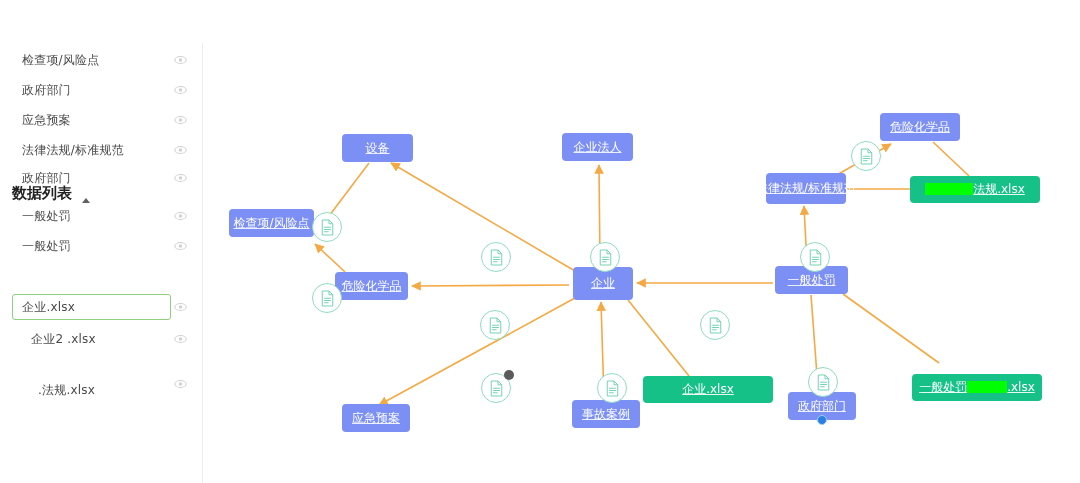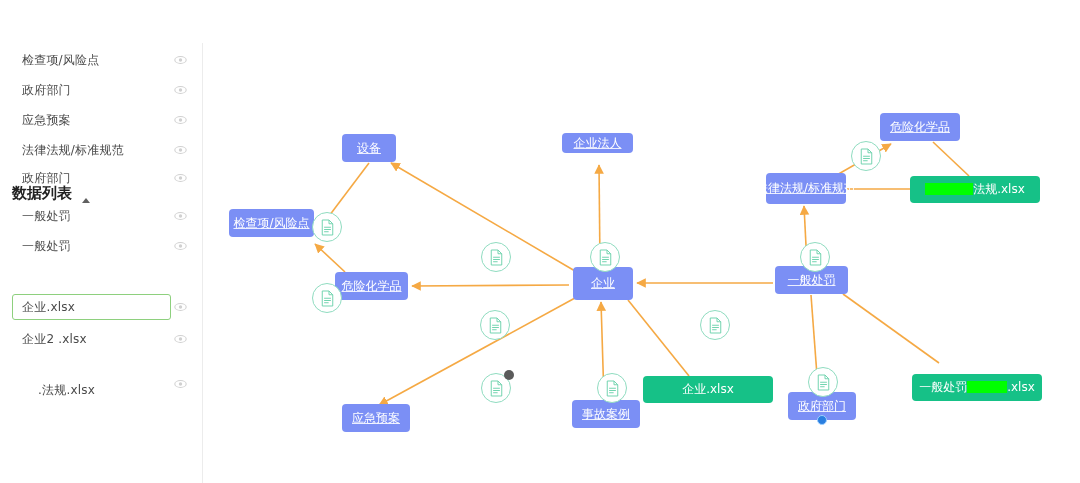--- a/index.html
+++ b/index.html
@@ -73,21 +73,21 @@
 
   .node {
     position:absolute; border-radius:4px;
     display:flex; align-items:center; justify-content:center;
     font-size:12px; color:#ffffff; white-space:nowrap;
     cursor:pointer; user-select:none;
   }
   .node.ent { background:#7b8ff5; }
   .node.ent .nlabel { text-decoration:underline; text-decoration-color:rgba(255,255,255,.85); }
   .node.file { background:#16c187; }
-  .node.file .nlabel { text-decoration-color:rgba(255,255,255,.9);text-align:center; }
+  .node.file .nlabel { text-decoration:underline; text-decoration-color:rgba(255,255,255,.9);text-align:center; }
   .node .nlabel { pointer-events:none; }
   .node.overflow { overflow:visible; }
 
   .redact { display:inline-block; background:#00ff00; height:12px; vertical-align:-2px; }
 
   
   .doc {
     position:absolute; width:30px; height:30px; border-radius:50%;
     background:#ffffff; border:1px solid #8fdcc0;
     display:flex; align-items:center; justify-content:center;
@@ -176,21 +176,21 @@
       <div class="side-row selected" style="top: 249px;">
         <div class="selbox"></div>
         <span class="side-label">企业.xlsx</span>
         <span class="eye">
           <svg viewBox="0 0 16 16" width="13" height="13">
             <ellipse cx="8" cy="8" rx="7" ry="4.2" fill="none" stroke="#666" stroke-width="1.3"></ellipse>
             <circle cx="8" cy="8" r="2.1" fill="#666"></circle>
           </svg>
         </span>
       </div>
-      <div class="side-row" style="top: 281px;">
+      <div class="side-row" style="top: 281px; padding-left: 9px;">
         <span class="side-label">企业2  .xlsx</span>
         <span class="eye">
           <svg viewBox="0 0 16 16" width="13" height="13">
             <ellipse cx="8" cy="8" rx="7" ry="4.2" fill="none" stroke="#666" stroke-width="1.3"></ellipse>
             <circle cx="8" cy="8" r="2.1" fill="#666"></circle>
           </svg>
         </span>
       </div>
       <div class="side-row" style="top: 326px; align-items: flex-end;">
         <span class="side-label" style="margin-left: 38px;">  .法规.xlsx</span>
@@ -225,33 +225,33 @@
           <path d="M 570 240 L 434 240" stroke="#f5a944" stroke-width="1.6" fill="none" marker-end="url(#arw)"></path>
           <path d="M 604 222 L 601 163" stroke="#f5a944" stroke-width="1.6" fill="none" marker-end="url(#arw)"></path>
           <path d="M 625 137 L 688 101" stroke="#f5a944" stroke-width="1.6" fill="none" marker-end="url(#arw)"></path>
           <path d="M 608 252 L 615 346" stroke="#f5a944" stroke-width="1.6" fill="none" marker-end="url(#arw)"></path>
           <path d="M 644 146 L 707 146" stroke="#f5a944" stroke-width="1.6" fill="none"></path>
           <path d="M 730 99 L 766 133" stroke="#f5a944" stroke-width="1.6" fill="none"></path>
           <path d="M 640 251 L 736 320" stroke="#f5a944" stroke-width="1.6" fill="none"></path>
           <path d="M 425 257 L 486 333" stroke="#f5a944" stroke-width="1.6" fill="none"></path>
         </g>
     </svg>
-  <div class="node ent" style="left: 139px; top: 91px; width: 54px; height: 28px;">
+  <div class="node ent" style="left: 139px; top: 91px; width: 71px; height: 28px;">
         <span class="nlabel">设备</span>
       </div>
       <div class="node ent overflow" style="left: 26px; top: 166px; width: 85px; height: 28px;">
         <span class="nlabel">检查项/风险点</span>
       </div>
       <div class="node ent" style="left: 132px; top: 229px; width: 73px; height: 28px;">
         <span class="nlabel">危险化学品</span>
       </div>
       <div class="node ent" style="left: 139px; top: 361px; width: 68px; height: 28px;">
         <span class="nlabel">应急预案</span>
       </div>
-      <div class="node ent" style="left: 359px; top: 90px; width: 71px; height: 20px;">
+      <div class="node ent" style="left: 359px; top: 90px; width: 71px; height: 28px;">
         <span class="nlabel">企业法人</span>
       </div>
       <div class="node ent" style="left: 370px; top: 224px; width: 60px; height: 33px; font-family: Liberation Mono, monospace;">
         <span class="nlabel">企业</span>
       </div>
       <div class="node ent" style="left: 369px; top: 357px; width: 68px; height: 28px;">
         <span class="nlabel">事故案例</span>
       </div>
       <div class="node ent overflow" style="left: 563px; top: 130px; width: 80px; height: 31px;">
         <span class="nlabel">法律法规/标准规范</span>

